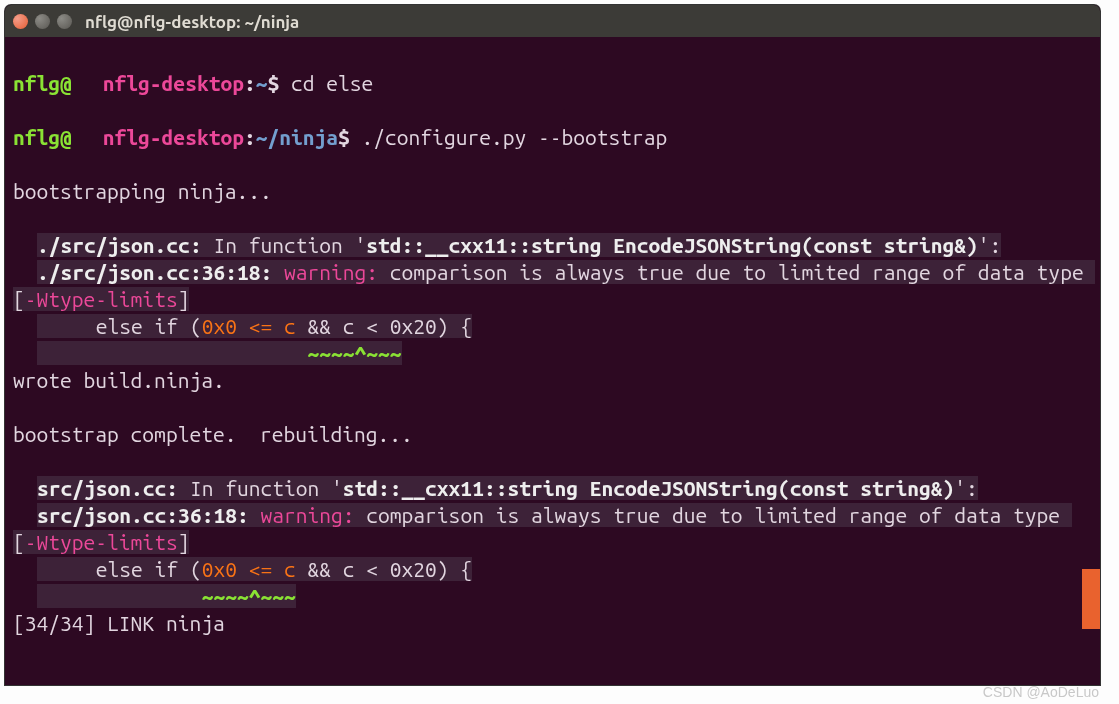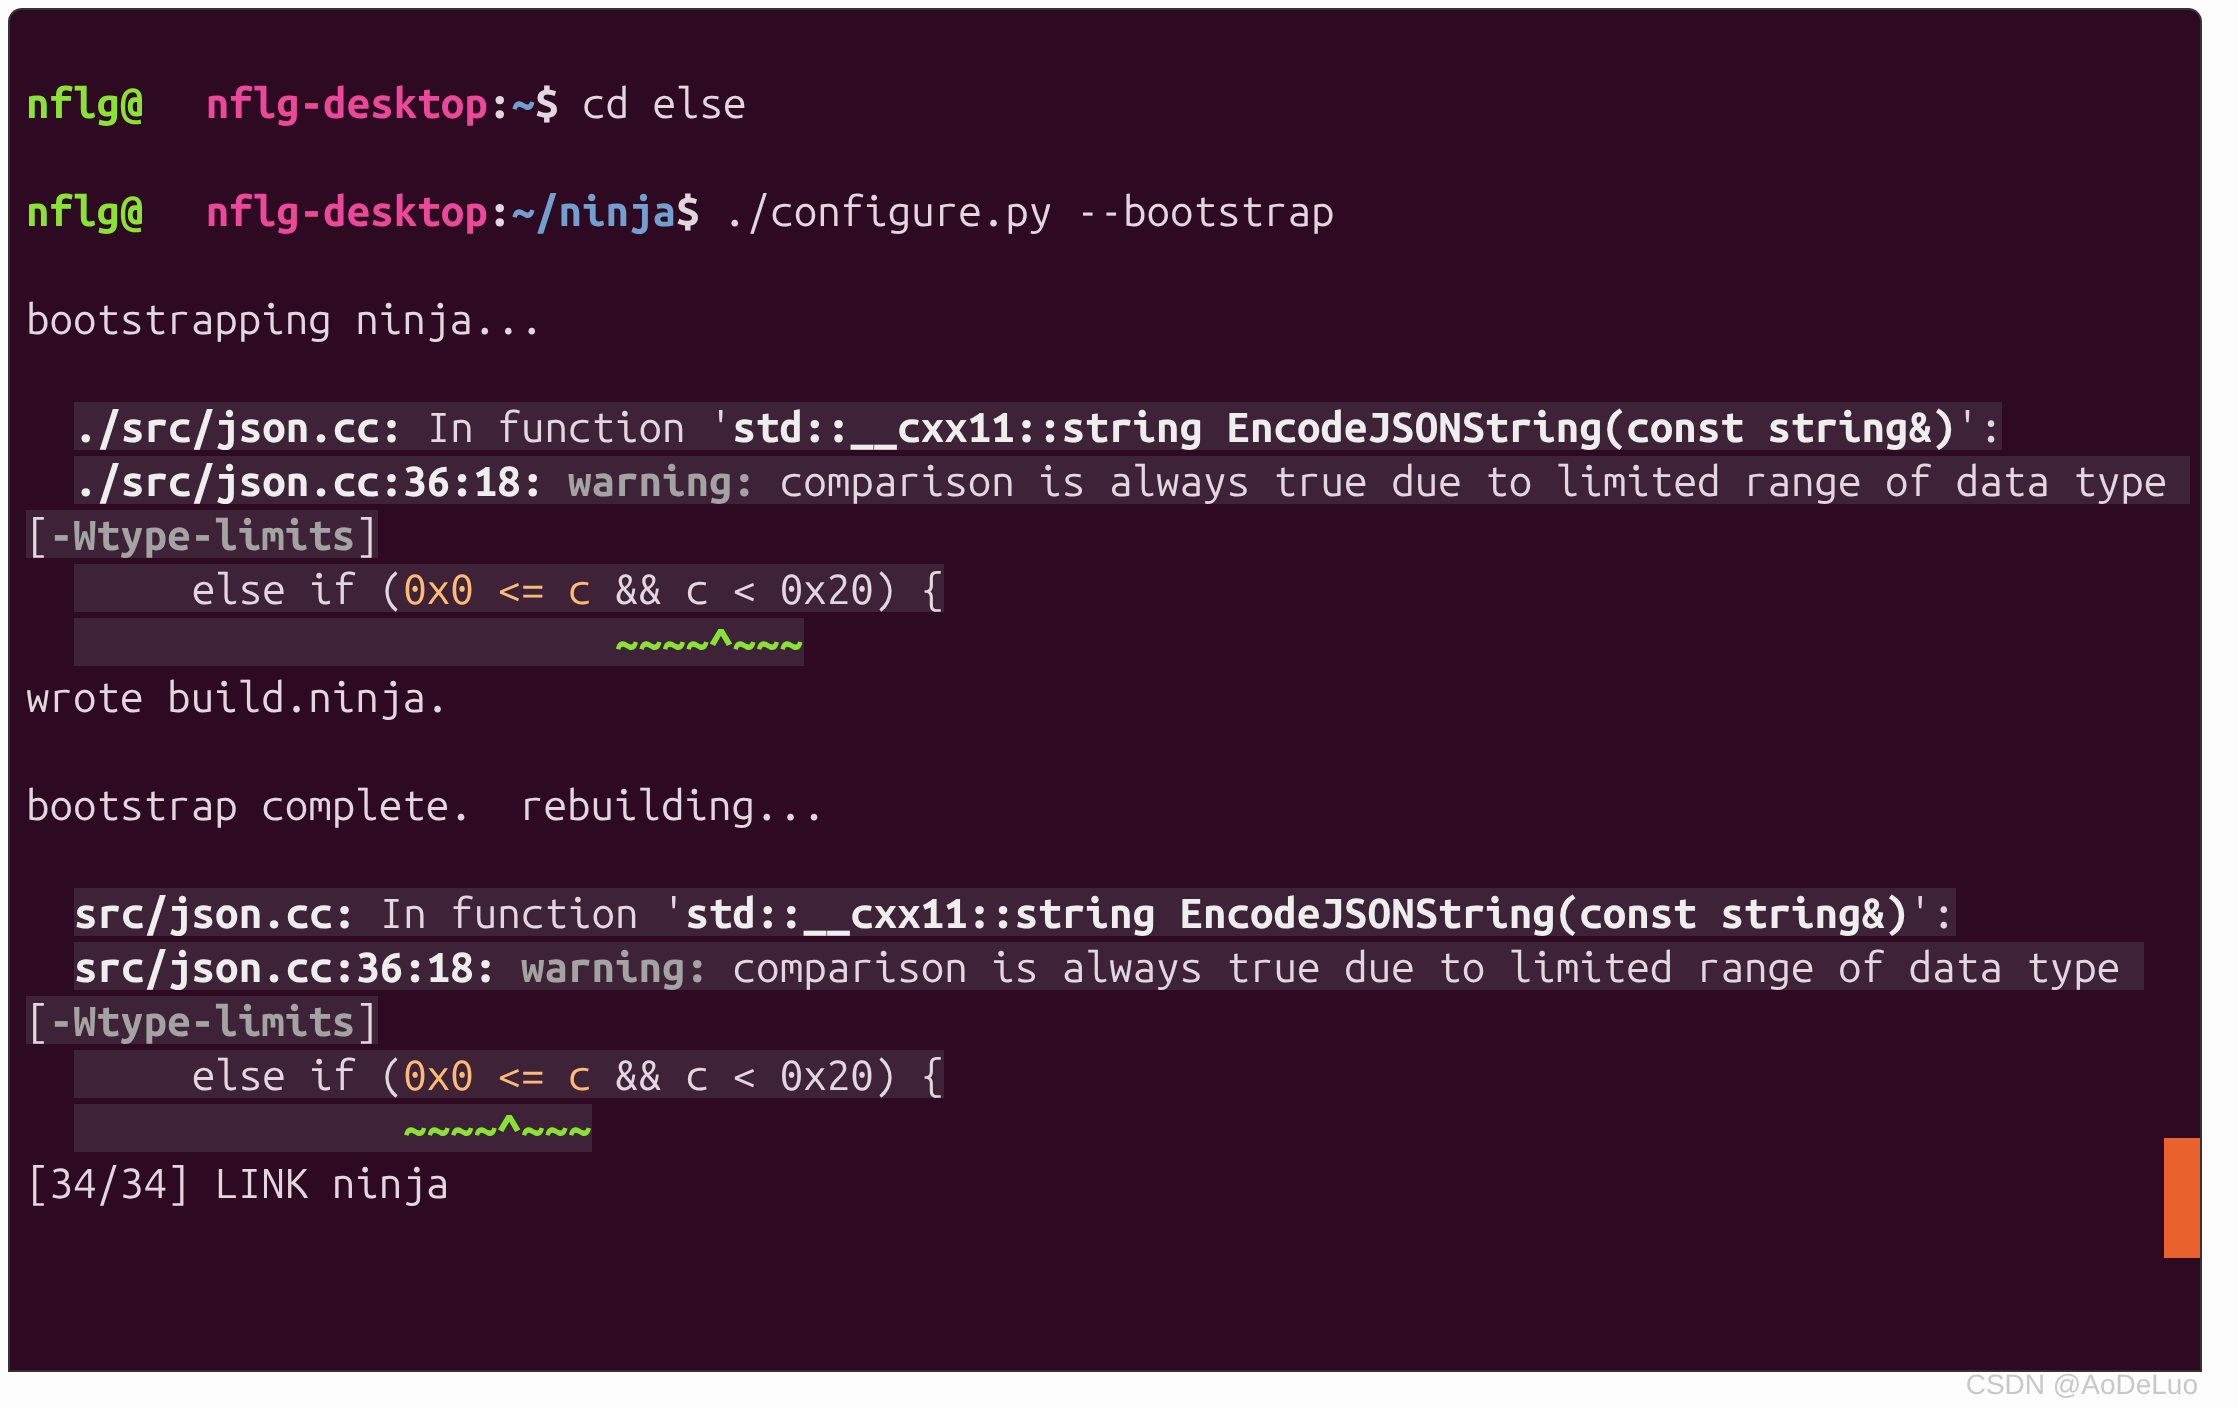--- a/index.html
+++ b/index.html
@@ -41,36 +41,42 @@
     word-break:break-all;
   }
   .line { display:block; }
   .hl   { background:#3d2238; display:inline;margin-left:24px; }
   .user { color:#8ae234; font-weight:700; }
   .host { color:#ec4899; font-weight:700;padding-left:31px; }
   .colon{ color:#e2d6e0; font-weight:700; }
   .path { color:#739fcf; font-weight:700; }
   .sig  { color:#e2d6e0; font-weight:700; }
   .bold { color:#eeeeee; font-weight:700; }
-  .warn { color:#a3a3a3; font-weight:700; }
-  .lit  { color:#fdba74; }
+  .warn { color:#ec4899; font-weight:400; }
+  .lit  { color:#f97316; }
   .grn  { color:#8ae234; font-weight:700; }
   .sbar {
     position:absolute; right:0; bottom:56px; width:18px; height:60px;
     background:#e9622e;
   }
   .watermark {
     position:absolute; right:20px; bottom:4px;
     font-family:sans-serif; font-size:14px; color:#bbb; opacity:.8;
   }
 </style>
 </head>
 <body>
 
 <div class="window">
+  <div class="titlebar">
+    <span class="tbtn close"></span>
+    <span class="tbtn min"></span>
+    <span class="tbtn max"></span>
+    <span class="title">nflg@nflg-desktop: ~/ninja</span>
+  </div>
 
   <div class="term">
 <span class="line"><span class="user">nflg</span><span class="user">@</span><span class="host">nflg-desktop</span><span class="colon">:</span><span class="path">~</span><span class="sig">$</span><span> cd else</span></span>
 <span class="line"><span class="user">nflg</span><span class="user">@</span><span class="host">nflg-desktop</span><span class="colon">:</span><span class="path">~/ninja</span><span class="sig">$</span><span> ./configure.py --bootstrap</span></span>
 <span class="line">bootstrapping ninja...</span>
 <span class="line hl"><span class="bold">./src/json.cc:</span><span> In function '</span><span class="bold">std::__cxx11::string EncodeJSONString(const string&amp;)</span><span>':</span></span>
 <span class="line hl"><span class="bold">./src/json.cc:36:18: </span><span class="warn">warning: </span><span>comparison is always true due to limited range of data type [</span><span class="warn">-Wtype-limits</span><span>]</span></span>
 <span class="line hl"><span>     else if (</span><span class="lit">0x0 &lt;= c</span><span> &amp;&amp; c &lt; 0x20) {</span></span>
 <span class="line hl"><span>                       </span><span class="grn">~~~~^~~~</span></span>
 <span class="line">wrote build.ninja.</span>

